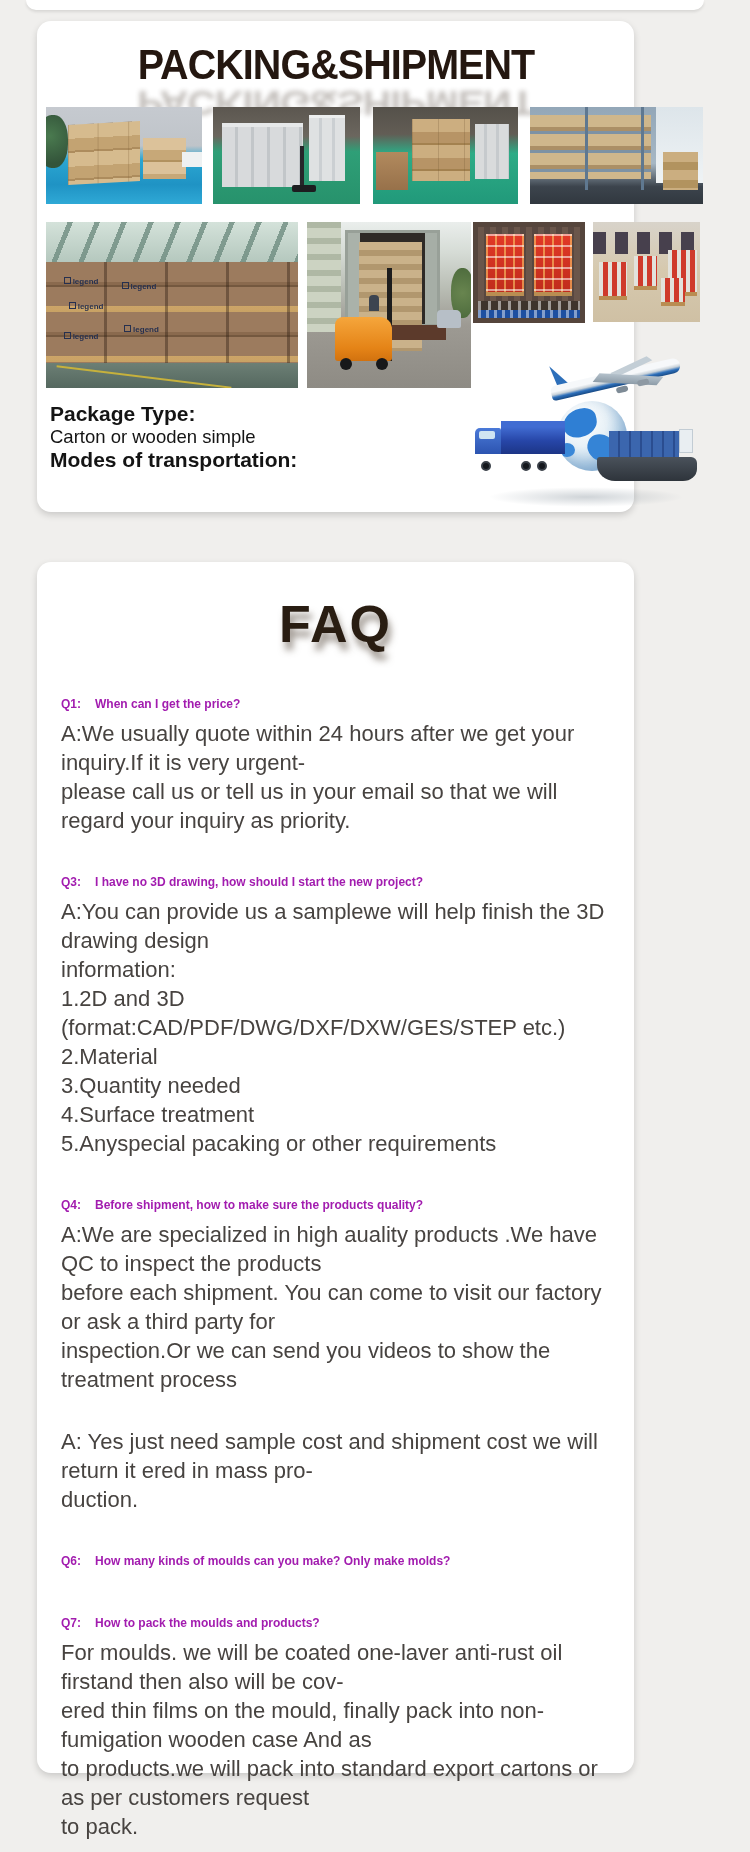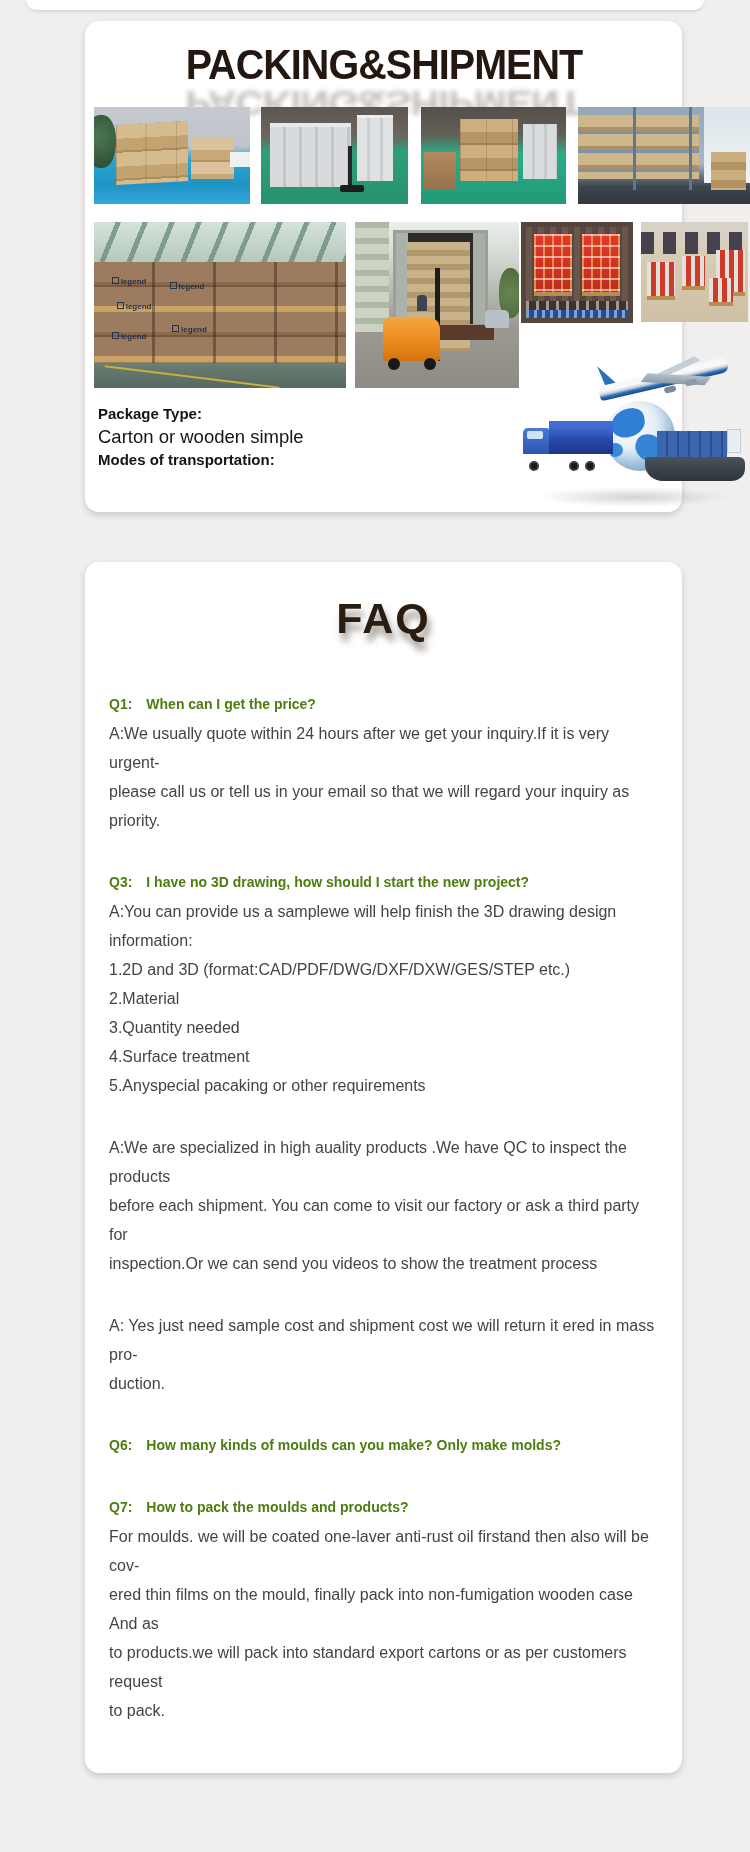--- a/index.html
+++ b/index.html
@@ -1,30 +1,30 @@
 <!DOCTYPE html>
 <html><head>
 <meta charset="utf-8">
 <style>
   * { margin:0; padding:0; box-sizing:border-box; }
   html,body { width:750px; height:1852px; background:#f0efed; font-family:"Liberation Sans", sans-serif; overflow:hidden; position:relative; }
 
   .prev-card-bottom { position:absolute; top:0; left:26px; width:678px; height:10px; background:#ffffff; border-radius:0 0 12px 12px; box-shadow:0 2px 3px rgba(0,0,0,.10); }
 
-  .card { position:absolute; left:37px; width:597px; background:#ffffff; border-radius:14px; box-shadow:0 3px 7px rgba(0,0,0,.16);margin-left:48px; }
+  .card { position:absolute; left:37px; width:597px; background:#ffffff; border-radius:14px; box-shadow:0 3px 7px rgba(0,0,0,.16); }
   .card-packing { top:21px; height:491px; }
   .card-faq { top:562px; height:1211px; }
 
   
   .ps-title-wrap { position:relative; text-align:center; padding-top:20px; height:78px; }
   .big-title { display:inline-block; font-weight:bold; font-size:42px; letter-spacing:-1px; color:#241710; transform:scaleX(.94); white-space:nowrap; }
   .title-reflect { position:absolute; top:58px; left:0; width:100%; text-align:center; font-weight:bold; font-size:42px; letter-spacing:-1px; color:#3a2c20; transform:scale(.94,-.85); filter:blur(3px); opacity:.30; pointer-events:none; white-space:nowrap; }
 
   .faq-title-wrap { position:relative; text-align:center; margin-top:32px; height:50px; }
-  .faq-title { display:inline-block; font-weight:bold; font-size:43px; letter-spacing:2px; color:#291d12; text-shadow:3px 8px 7px rgba(80,68,55,.55); }
+  .faq-title { display:inline-block; font-weight:bold; font-size:52px; letter-spacing:2px; color:#291d12; text-shadow:3px 8px 7px rgba(80,68,55,.55); }
 
   
   .ph { position:absolute; overflow:hidden; }
   .ph * { position:absolute; }
   .row1 .ph { top:86px; height:97px; }
   .ph1 { left:9px;  width:156px; background:linear-gradient(180deg,#c6cad0 0%,#bfc4c9 40%,#2ba6d2 54%,#1f93c4 80%,#2fa9d6 100%); }
   .ph2 { left:176px; width:147px; background:linear-gradient(180deg,#5c5750 0%,#6b665e 30%,#2f9f77 46%,#27926c 100%); }
   .ph3 { left:336px; width:145px; background:linear-gradient(180deg,#55514a 0%,#625d55 28%,#2dac86 48%,#21997a 100%); }
   .ph4 { left:493px; width:173px; background:linear-gradient(180deg,#93a7b8 0%,#a6b7c4 58%,#3c444d 82%,#31383f 100%); }
 
@@ -136,29 +136,29 @@
   .mg-tw3 { left:62px; top:40px; width:10px; height:10px; border-radius:50%; background:#14171c; border:2px solid #3a4048; }
   .mg-ship { right:0; top:86px; width:100px; height:56px; }
   .mg-boxes { left:12px; top:2px; width:70px; height:26px;
     background:repeating-linear-gradient(90deg,#3b66ae 0 9px,#2a4d90 9px 11px); }
   .mg-bridge { right:4px; top:0; width:14px; height:24px; background:#e9eef2; border:1px solid #c2ccd4; }
   .mg-hull { left:0; bottom:4px; width:100%; height:24px; border-radius:3px 6px 14px 18px / 3px 6px 12px 16px;
     background:linear-gradient(180deg,#4a525b,#2e343b); }
 
   
   .pack-info { position:absolute; left:13px; top:381px; color:#141414; }
-  .pi-b { font-size:15px; font-weight:bold; line-height:23px; }
+  .pi-b { font-size:21px; font-weight:bold; line-height:23px; }
   .pi-r { font-size:18.5px; line-height:23px; }
 
   
   .faq-list { margin-top:46px; padding:0 26px 0 24px; }
   .faq-item { margin-bottom:33px; }
-  .faq-q { font-size:14px; font-weight:bold; color:#4d7c0f; line-height:29px; }
+  .faq-q { font-size:12px; font-weight:bold; color:#a21caf; line-height:29px; }
   .faq-q .q-label { margin-right:14px; }
-  .faq-a { font-size:16px; color:#474340; line-height:29px; white-space:pre-line; }
+  .faq-a { font-size:22px; color:#474340; line-height:29px; white-space:pre-line; }
 </style>
 </head>
 <body>
 
 <div class="prev-card-bottom"></div>
 
 <section class="card card-packing">
 
   <div class="ps-title-wrap">
     <h1 class="big-title">PACKING&amp;SHIPMENT</h1>
@@ -289,20 +289,21 @@
       <p class="faq-a">A:You can provide us a samplewe will help finish the 3D drawing design
 information:
 1.2D and 3D (format:CAD/PDF/DWG/DXF/DXW/GES/STEP etc.)
 2.Material
 3.Quantity needed
 4.Surface treatment
 5.Anyspecial pacaking or other requirements</p>
     </div>
 
     <div class="faq-item">
+      <div class="faq-q"><span class="q-label">Q4:</span><span>Before shipment, how to make sure the products quality?</span></div>
       <p class="faq-a">A:We are specialized in high auality products .We have QC to inspect the products
 before each shipment. You can come to visit our factory or ask a third party for
 inspection.Or we can send you videos to show the treatment process</p>
     </div>
 
     <div class="faq-item">
       <p class="faq-a">A: Yes just need sample cost and shipment cost we will return it ered in mass pro-
 duction.</p>
     </div>
 

